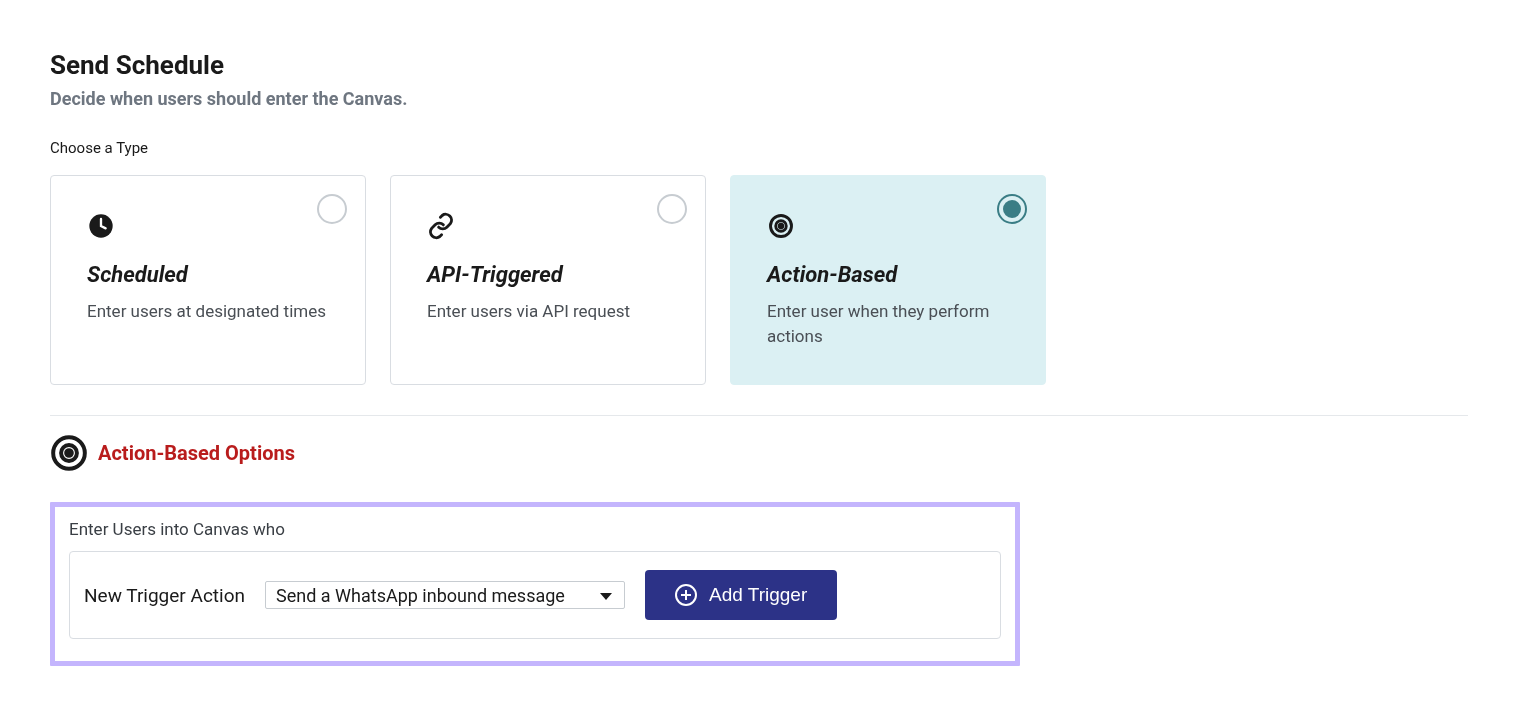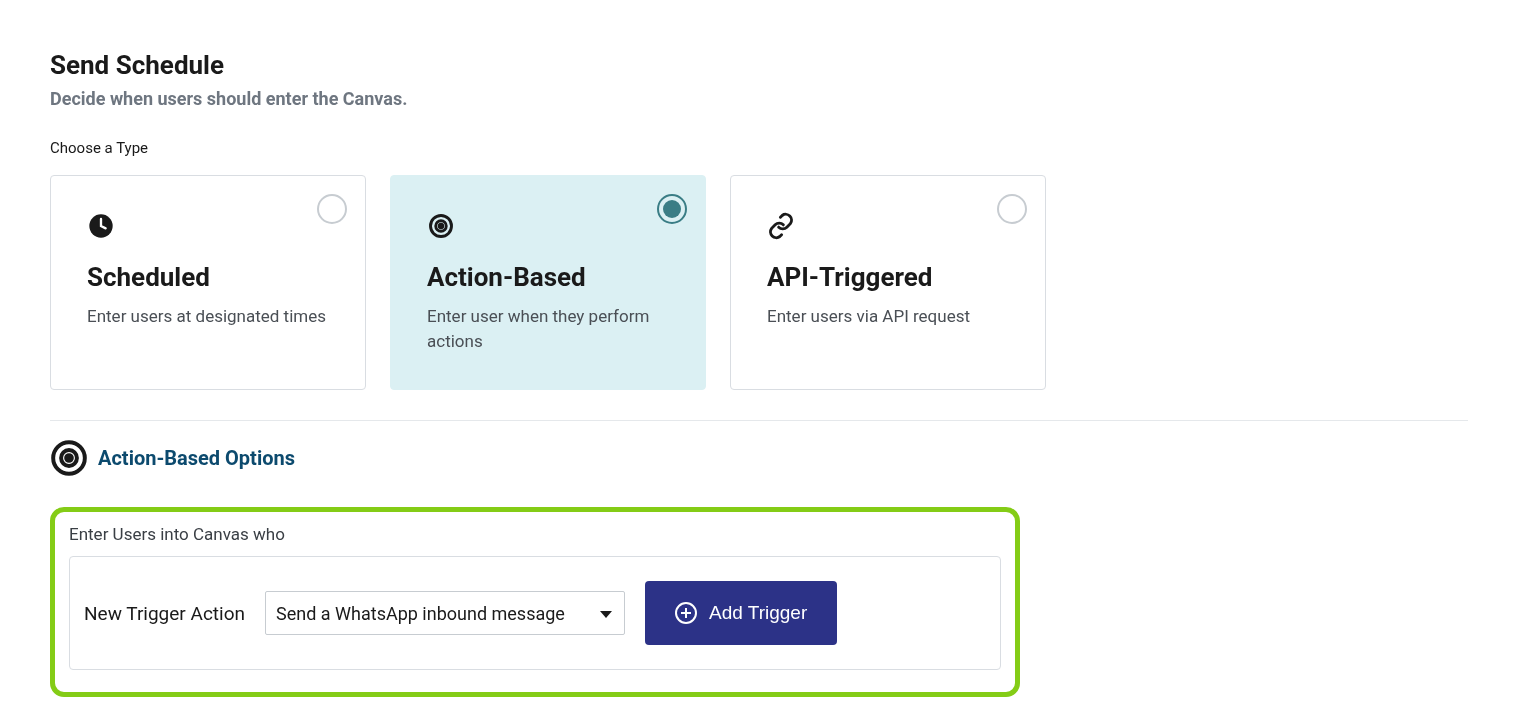--- a/index.html
+++ b/index.html
@@ -69,24 +69,25 @@
       width: 18px;
       height: 18px;
       background: #3a7d85;
       border-radius: 50%;
     }
     .card-icon {
       margin-bottom: 18px;
       color: #1a1a1a;
     }
     .card-title {
-      font-size: 26px;
+      font-size: 22px;
       font-weight: 700;
       color: #1a1a1a;
       margin-bottom: 12px;
+      font-style: italic;
     }
     .card-desc {
       font-size: 17px;
       color: #4a4f55;
       line-height: 1.45;
     }
     hr.divider {
       border: none;
       border-top: 1px solid #e5e8eb;
       margin: 18px 0 18px 0;
@@ -97,51 +98,51 @@
       gap: 10px;
       margin-bottom: 30px;
     }
     .options-header .icon-wrap {
       display: flex;
       align-items: center;
     }
     .options-title {
       font-size: 20px;
       font-weight: 700;
-      color: #0c4a6e;
+      color: #b91c1c;
     }
     .highlight-box {
-      border: 5px solid #84cc16;
-      border-radius: 14px;
+      border: 5px solid #c4b5fd;
+      border-radius: 1px;
       padding: 12px 14px 22px 14px;
       width: 970px;
     }
     .enter-label {
       font-size: 17px;
       color: #3a3f45;
       margin-bottom: 12px;
     }
     .trigger-row {
       display: flex;
       align-items: center;
       gap: 20px;
-      padding: 24px 14px;
+      padding: 18px 14px;
       border: 1px solid #d9dde2;
       border-radius: 4px;
       background: #fff;
     }
     .trigger-label {
       font-size: 19px;
       color: #1a1a1a;
     }
     .trigger-select {
       position: relative;
       border: 1px solid #c7ccd1;
       border-radius: 2px;
-      height: 44px;
+      height: 28px;
       width: 360px;
       display: flex;
       align-items: center;
       padding: 0 30px 0 10px;
       font-size: 18px;
       color: #1a1a1a;
       overflow: hidden;
       white-space: nowrap;
       cursor: pointer;
     }
@@ -159,21 +160,21 @@
     }
     .add-trigger-btn {
       display: inline-flex;
       align-items: center;
       justify-content: flex-end;
       gap: 12px;
       background: #2c3287;
       color: #fff;
       border: none;
       border-radius: 4px;
-      height: 64px;
+      height: 50px;
       padding: 0 30px;
       font-size: 19px;
       font-weight: 500;
       cursor: pointer;
     }
     .plus-circle {
       width: 22px;
       height: 22px;
       border: 2px solid #fff;
       border-radius: 50%;
@@ -211,45 +212,45 @@
     <div class="type-card">
       <div class="card-radio"></div>
       <div class="card-icon">
         <svg width="28" height="28" viewBox="0 0 24 24" fill="#1a1a1a">
             <circle cx="12" cy="12" r="10"></circle>
             <path d="M12 6v6l4 2" stroke="#fff" stroke-width="2" fill="none" stroke-linecap="round"></path>
           </svg>
       </div>
       <div class="card-title">Scheduled</div>
       <div class="card-desc">Enter users at designated times</div>
+    </div>
+
+    <div class="type-card">
+      <div class="card-radio"></div>
+      <div class="card-icon">
+        <svg width="28" height="28" viewBox="0 0 24 24" fill="none" stroke="#1a1a1a" stroke-width="2.5" stroke-linecap="round">
+            <path d="M10 13a5 5 0 0 0 7 0l3-3a5 5 0 0 0-7-7l-1.5 1.5"></path>
+            <path d="M14 11a5 5 0 0 0-7 0l-3 3a5 5 0 0 0 7 7l1.5-1.5"></path>
+          </svg>
+      </div>
+      <div class="card-title">API-Triggered</div>
+      <div class="card-desc">Enter users via API request</div>
     </div>
 
     <div class="type-card selected">
       <div class="card-radio checked"></div>
       <div class="card-icon">
         <svg width="28" height="28" viewBox="0 0 24 24" fill="none" stroke="#1a1a1a" stroke-width="2.5">
             <circle cx="12" cy="12" r="9"></circle>
             <circle cx="12" cy="12" r="4.5"></circle>
             <circle cx="12" cy="12" r="1.5" fill="#1a1a1a"></circle>
           </svg>
       </div>
       <div class="card-title">Action-Based</div>
       <div class="card-desc">Enter user when they perform actions</div>
-    </div>
-
-    <div class="type-card">
-      <div class="card-radio"></div>
-      <div class="card-icon">
-        <svg width="28" height="28" viewBox="0 0 24 24" fill="none" stroke="#1a1a1a" stroke-width="2.5" stroke-linecap="round">
-            <path d="M10 13a5 5 0 0 0 7 0l3-3a5 5 0 0 0-7-7l-1.5 1.5"></path>
-            <path d="M14 11a5 5 0 0 0-7 0l-3 3a5 5 0 0 0 7 7l1.5-1.5"></path>
-          </svg>
-      </div>
-      <div class="card-title">API-Triggered</div>
-      <div class="card-desc">Enter users via API request</div>
     </div>
   </div>
 
   <hr class="divider">
 
   <div class="options-header">
     <span class="icon-wrap">
       <svg width="38" height="38" viewBox="0 0 24 24" fill="none" stroke="#1a1a1a" stroke-width="2.5">
           <circle cx="12" cy="12" r="10"></circle>
           <circle cx="12" cy="12" r="5"></circle>

